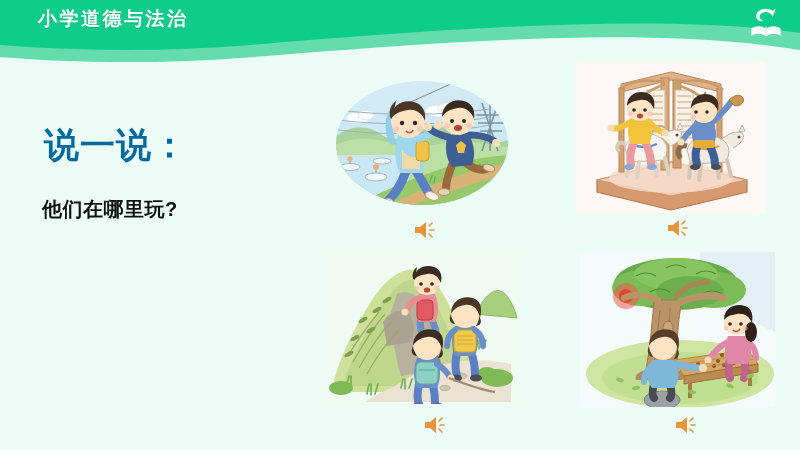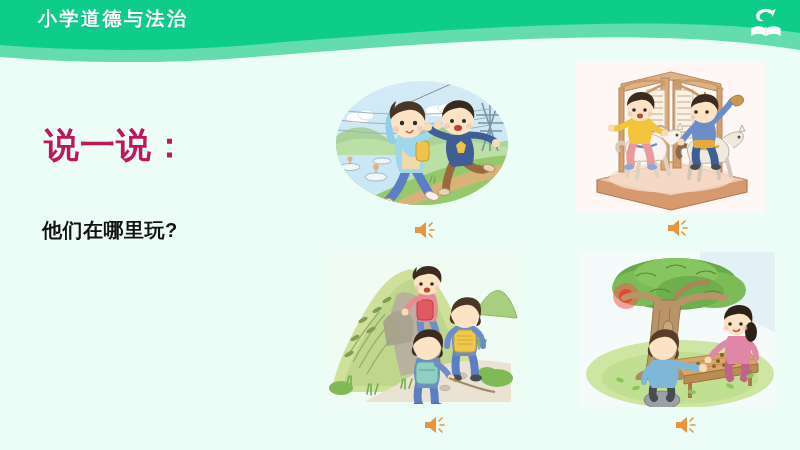--- a/index.html
+++ b/index.html
@@ -33,25 +33,25 @@
   .logo {
     position:absolute; right:17px; top:6px;
     width:34px; height:32px; z-index:7;
   }
 
   
   .lead-title {
     position:absolute; left:44px; top:122px;
     font-family:"Liberation Sans", sans-serif;
     font-size:35px; font-weight:bold;
-    color:#be185d; letter-spacing:1px;
+    color:#0369a1; letter-spacing:1px;
     white-space:nowrap;
   }
   .question-list {
-    position:absolute; left:42px; top:217px;
+    position:absolute; left:42px; top:196px;
     display:flex; flex-direction:column; gap:15px;justify-content:center;
   }
   .question {
     font-family:"Liberation Sans", sans-serif;
     font-size:20px; font-weight:bold;
     color:#111111; letter-spacing:.5px;
     white-space:nowrap;
   }
 
   

